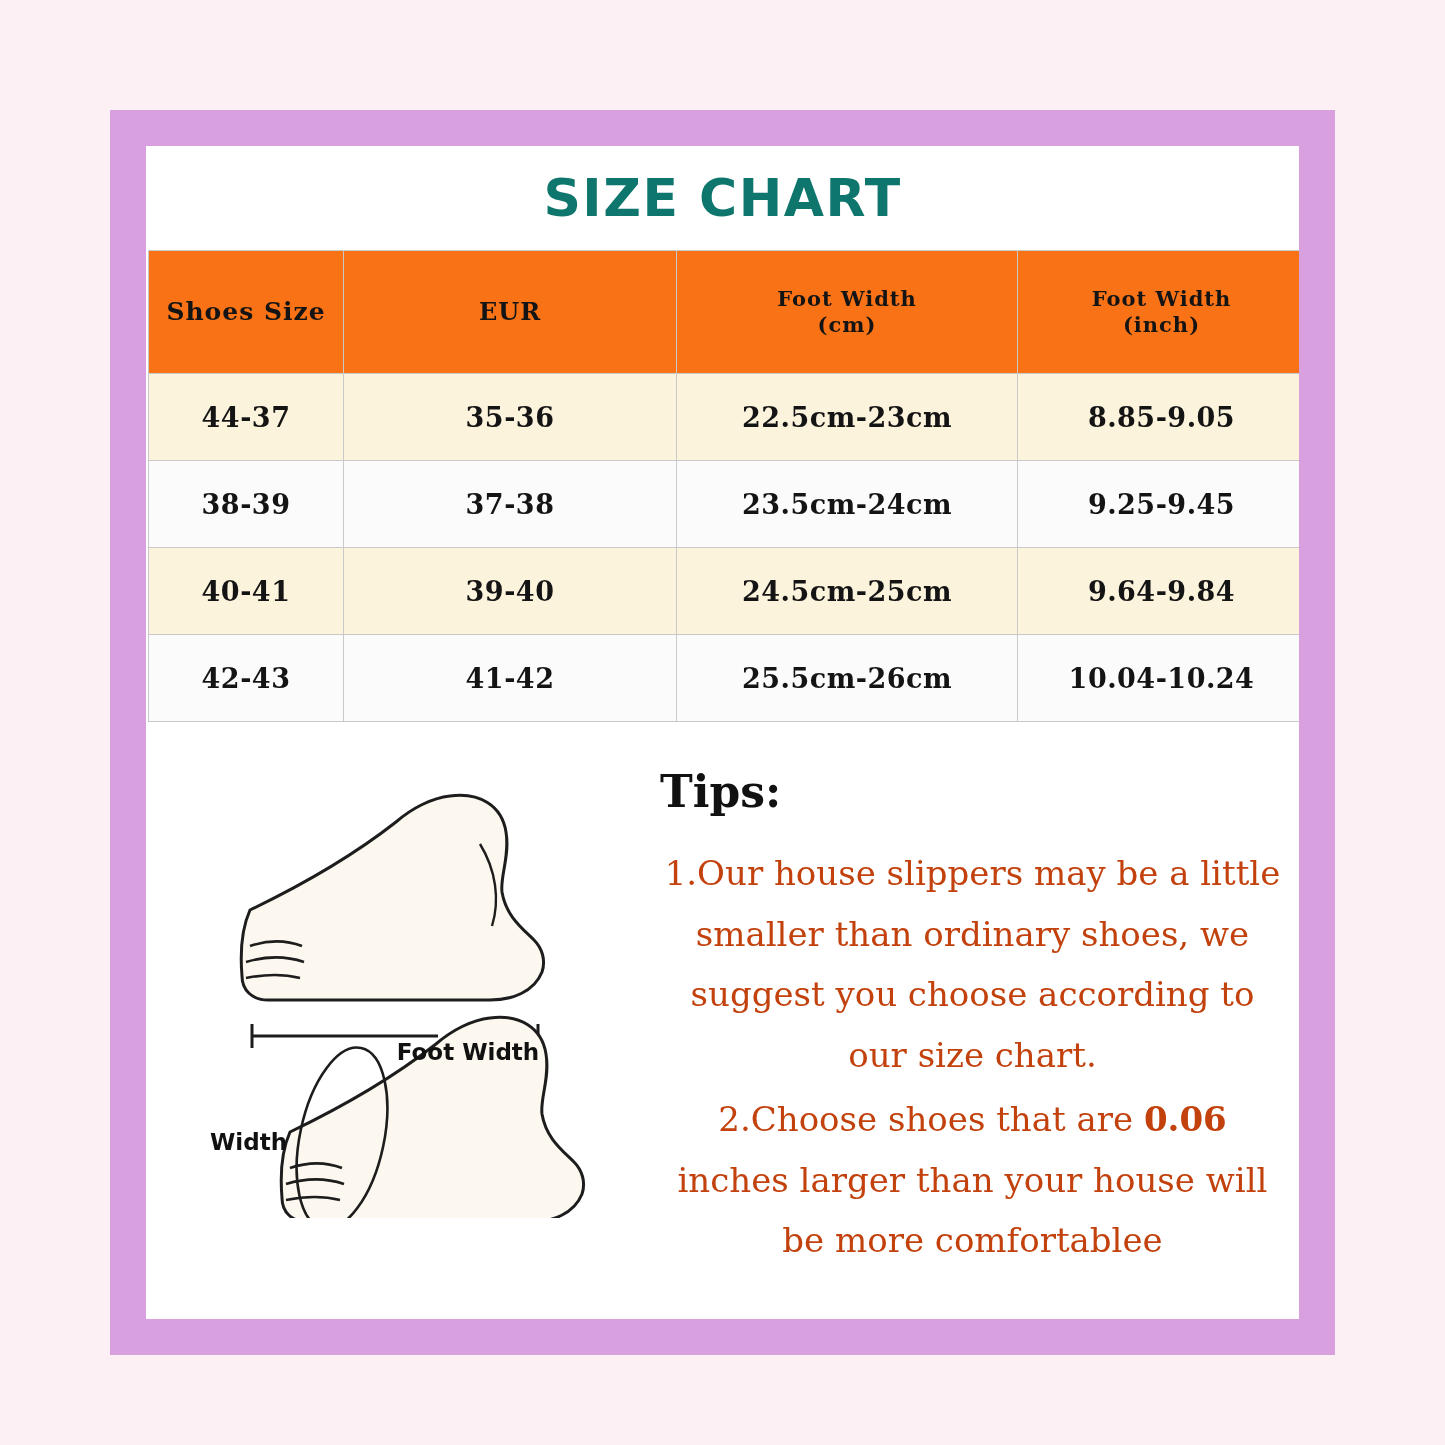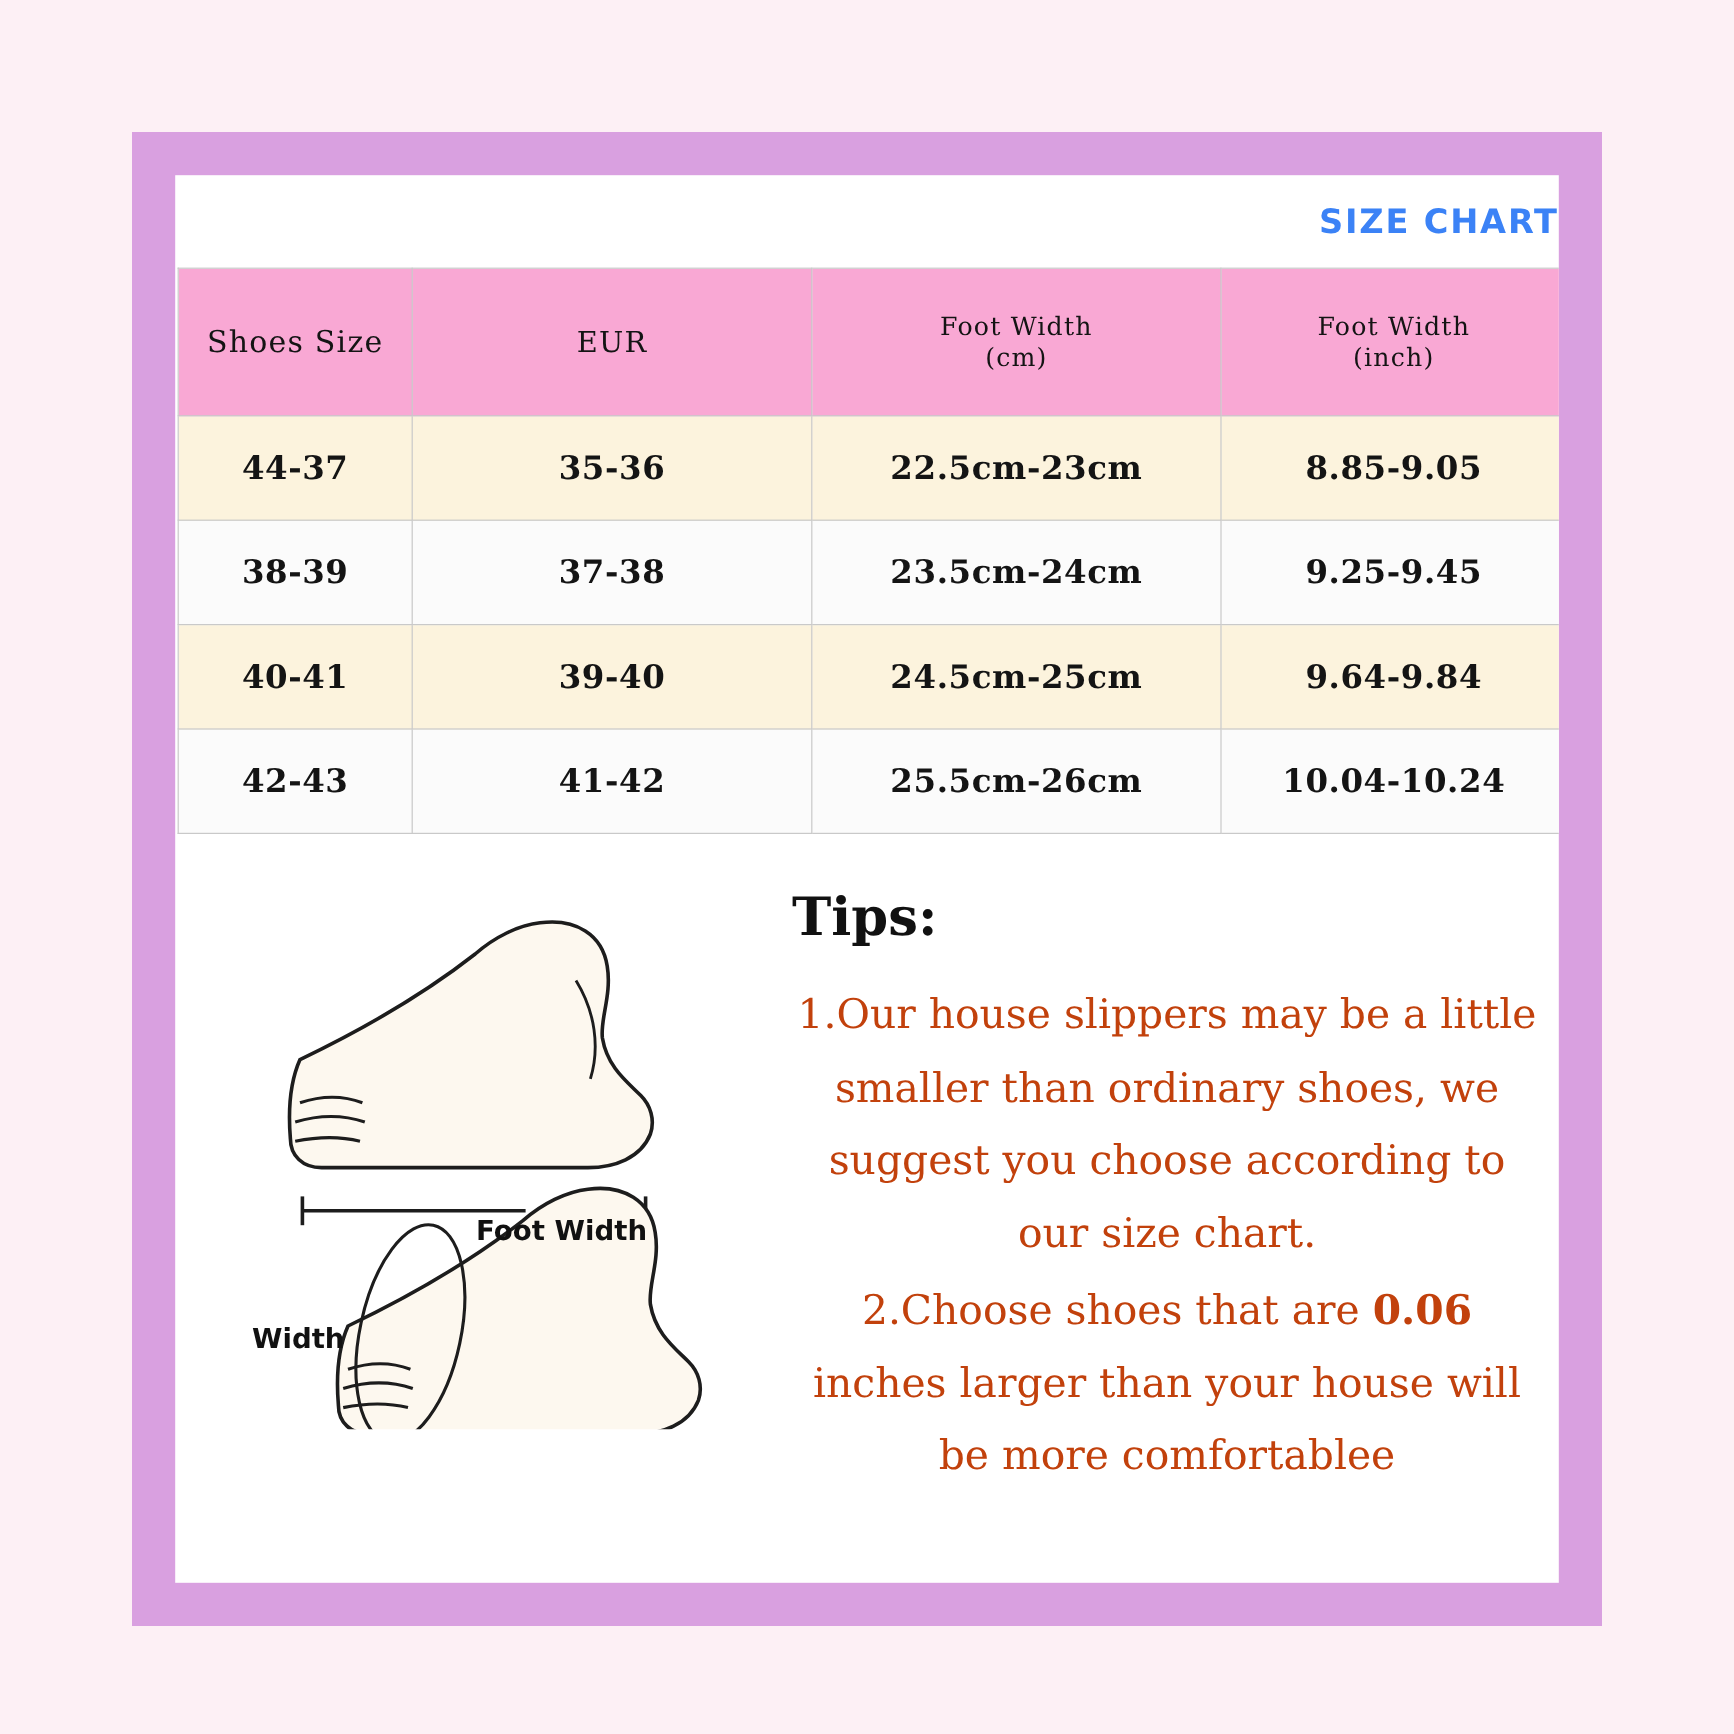--- a/index.html
+++ b/index.html
@@ -31,46 +31,46 @@
   }
   .card {
     position: relative;
     width: 100%;
     height: 100%;
     background: #ffffff;
     box-sizing: border-box;
     overflow: hidden;
   }
   .title {
-    text-align: right;
+    text-align: center;
     font-family: "DejaVu Sans", sans-serif;
     font-weight: bold;
-    font-size: 28px;
+    font-size: 52px;
     letter-spacing: 1.5px;
-    color: #3b82f6;
+    color: #0f766e;
     padding-top: 22px;
     padding-bottom: 10px;
   }
   table.size-table {
     border-collapse: collapse;
     width: calc(100% - 4px);
     margin: 12px 2px 0 2px;
     table-layout: fixed;
   }
   table.size-table th,
   table.size-table td {
     border: 1px solid #c9c9c9;
     text-align: center;
     font-family: "DejaVu Serif", serif;
     color: #141414;
   }
   table.size-table th {
     height: 120px;
-    background: #f9a8d4;
-    font-weight: normal;
+    background: #f97316;
+    font-weight: bold;
     line-height: 1.25;
   }
   .th-main {
     font-size: 25px;
     letter-spacing: 1px;
   }
   .th-sub {
     font-size: 21px;
     letter-spacing: 1px;
   }

